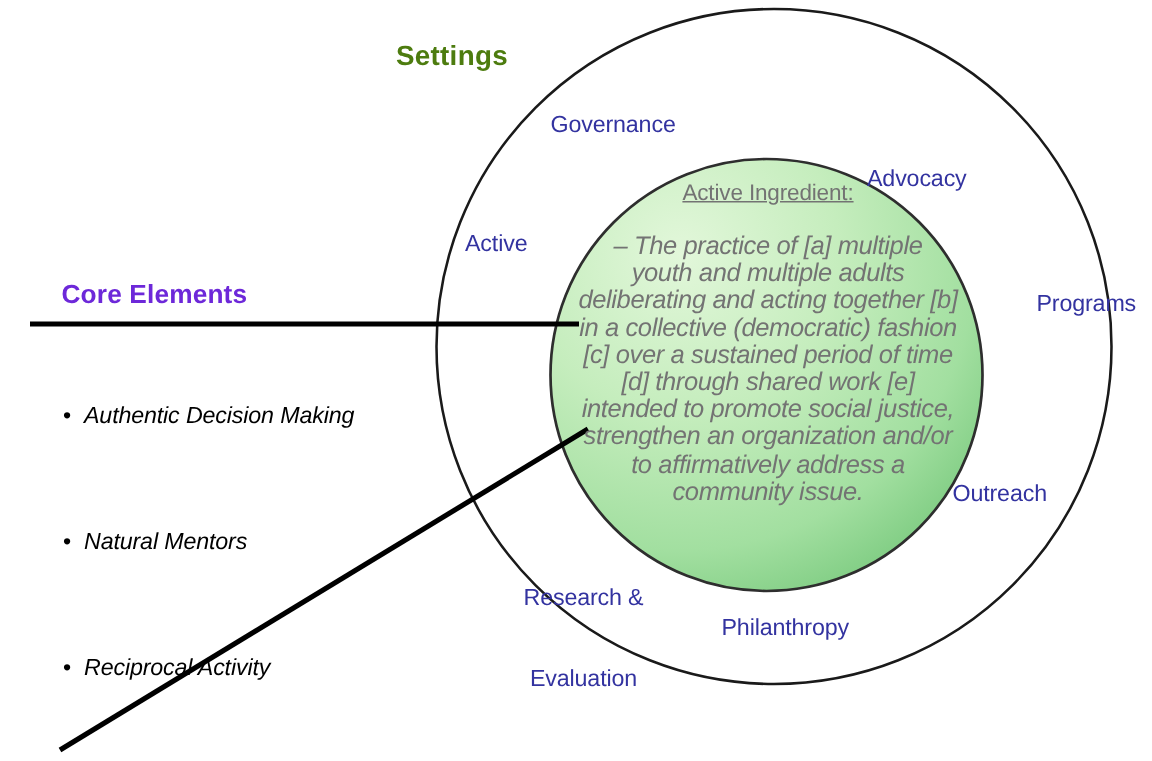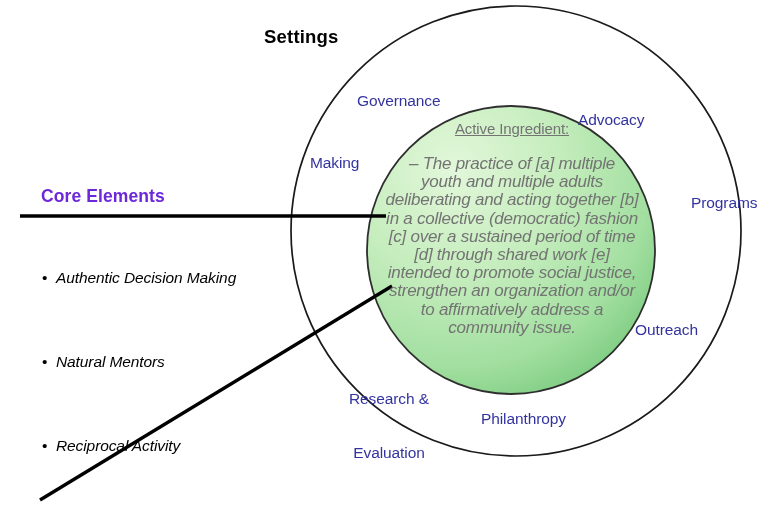--- a/index.html
+++ b/index.html
@@ -35,30 +35,30 @@
     line-height: 18px;
     white-space: pre;
     letter-spacing: -0.1px;
   }
 
   #settings-title {
     position: absolute;
     left: 0; right: 0;
     top: 26px;
     text-align: center;
-    color: #000000;
+    color: #4d7c0f;
     font-family: "Liberation Sans", sans-serif;
     font-weight: bold;
     font-size: 18.5px;
     letter-spacing: 0.2px;
   }
   
   #settings-title { padding-left: 264px; text-align: left; }
 
-  #lbl-governance { left: 357px; top: 75px; margin-top: 17px; }
+  #lbl-governance { left: 367px; top: 75px; }
   #lbl-organizing { left: 578px; top: 75px; text-align: center; }
   #lbl-service    { left: 310px; top: 154px; }
   #lbl-programs   { left: 667px; top: 194px; margin-left: 24px; }
   #lbl-outreach   { left: 635px; top: 321px; }
   #lbl-research   { left: 349px; top: 354px; }
   #lbl-philanthropy { left: 481px; top: 410px; }
 
   
   #ingredient-block {
     position: absolute;
@@ -153,21 +153,21 @@
   </svg>
 
   <div id="settings-title">Settings</div>
 
   <div class="lbl" id="lbl-governance">Governance</div>
 
   <div class="lbl" id="lbl-organizing">
     <div style="text-align:center;">Advocacy</div>
   </div>
 
-  <div class="lbl" id="lbl-service">Making</div>
+  <div class="lbl" id="lbl-service">Active</div>
 
   <div class="lbl" id="lbl-programs">Programs</div>
 
   <div class="lbl" id="lbl-outreach">Outreach</div>
 
   <div class="lbl" id="lbl-research">
     <div>Research &amp;</div>
     <div style="text-align:center;">Evaluation</div>
   </div>
 

